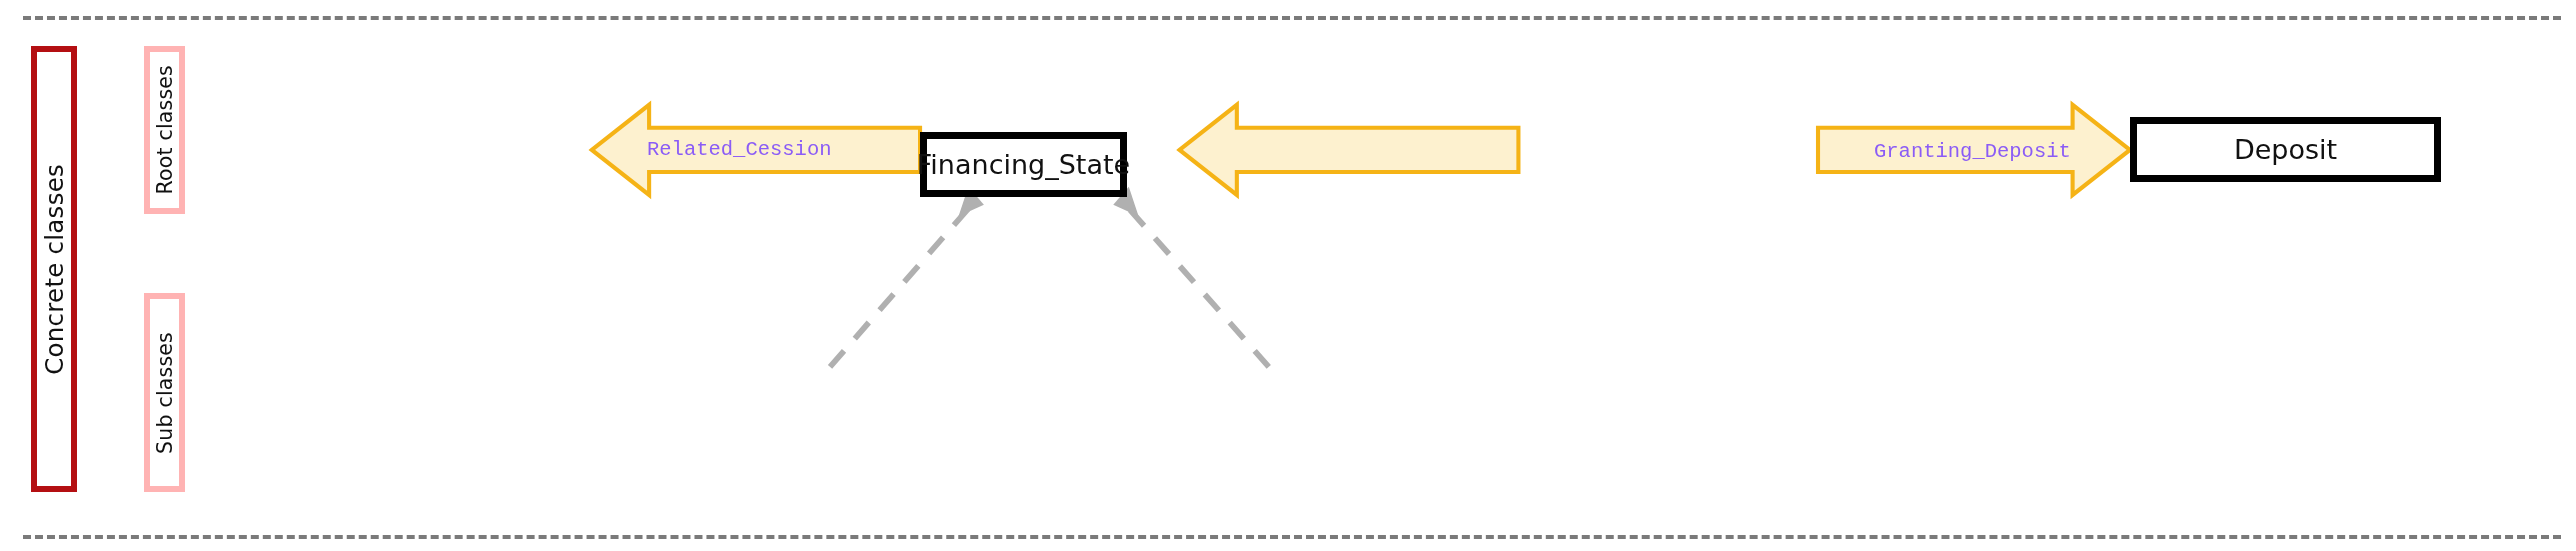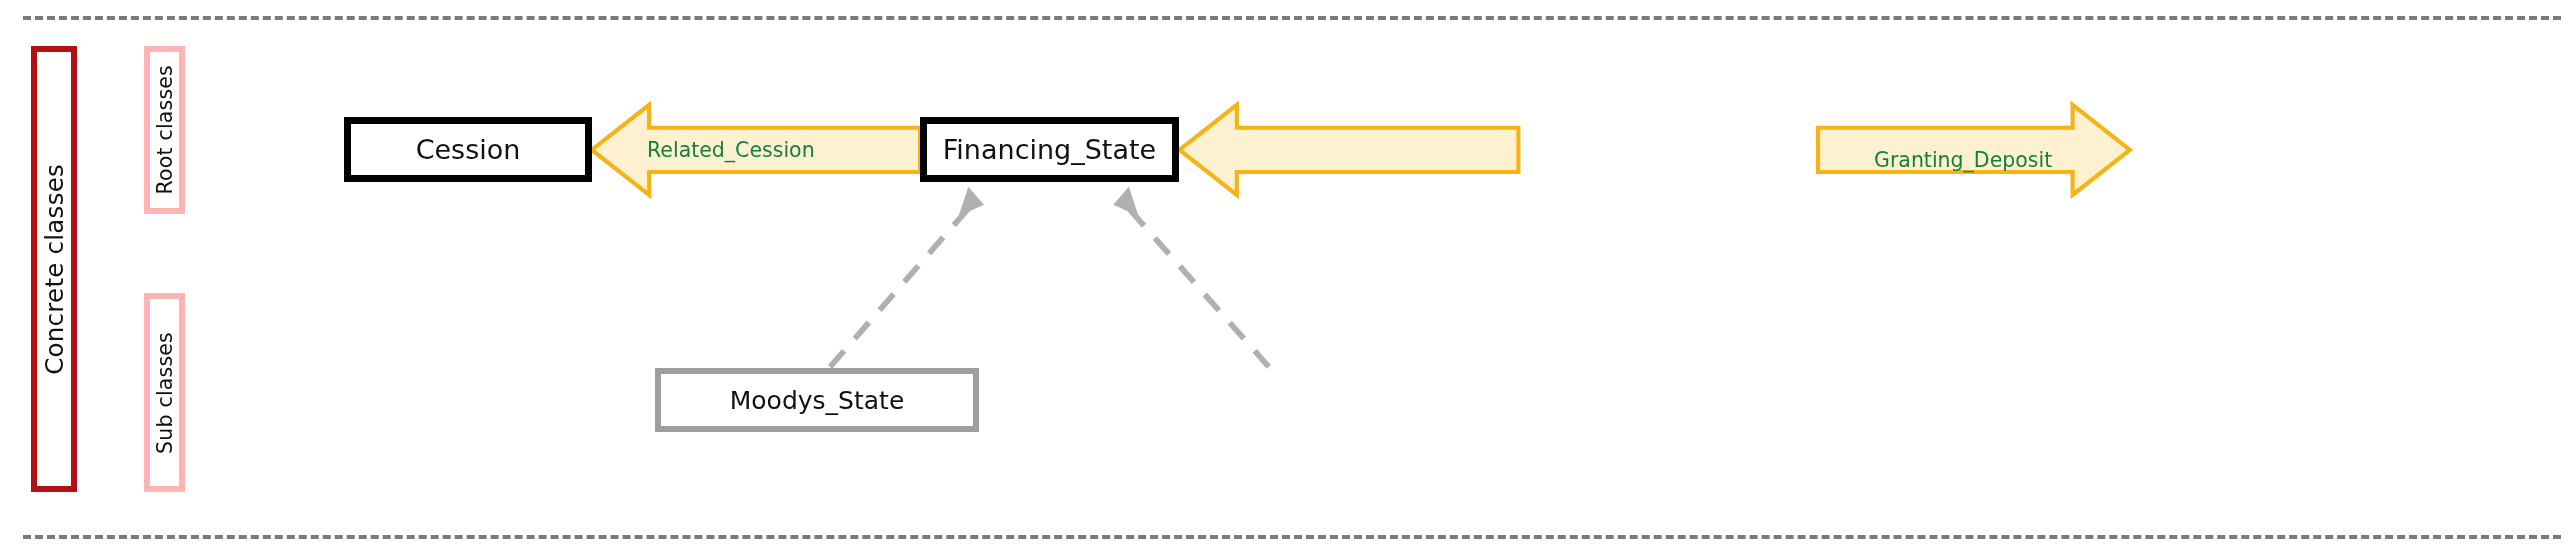--- a/index.html
+++ b/index.html
@@ -98,45 +98,46 @@
     height: 65px;
     font-size: 27px;
   }
   .class-box.sub {
     border: 6.5px solid #9e9e9e;
     height: 64px;
     font-size: 25px;
   }
 
   #box-cession          { left: 344px;  top: 117px; width: 248px; }
-  #box-financing-state  { left: 920px; top: 117px; width: 259px; }
+  #box-financing-state  { left: 920px; top: 132px; width: 207px; }
   #box-amortisation     { left: 1518px; top: 117px; width: 300px; }
   #box-deposit          { left: 2130px; top: 117px; width: 311px; }
   #box-moodys-state     { left: 655px;  top: 368px; width: 324px; }
   #box-bce-state        { left: 1125px; top: 368px; width: 321px; }
 
   
   #arrow-layer {
     position: absolute;
     left: 0; top: 0;
     width: 2576px;
     height: 552px;
     z-index: 2;
   }
   .rel-label {
     position: absolute;
     z-index: 4;
-    color: #15803d;
+    color: #8b5cf6;
     font-size: 20.5px;
     white-space: nowrap;
     pointer-events: none;
+    font-family: Liberation Mono, monospace;
   }
   #label-related-cession           { left: 647px;  top: 138px; }
   #label-related-financing-state   { left: 1232px; top: 138px; }
-  #label-granting-deposit          { left: 1874px; top: 148px; }
+  #label-granting-deposit          { left: 1874px; top: 140px; }
 </style>
 </head>
 <body>
 
 <div id="canvas">
 
   <div class="hline-dashed" style="top:16.4px;"></div>
   <div class="hline-dashdot" style="top:278px;"></div>
   <div class="hline-dashed" style="top:535px;"></div>
 
@@ -165,25 +166,22 @@
 
     <g>
       <line x1="1550" y1="448" x2="1375" y2="250" stroke="#b0b0b0" stroke-width="7" stroke-dasharray="26 20" stroke-linecap="butt"></line>
       <polygon points="1379,228 1391,264 1360,250" fill="#b0b0b0"></polygon>
     </g>
   </svg>
 
   <div class="rel-label" id="label-related-cession">Related_Cession</div>
   <div class="rel-label" id="label-granting-deposit">Granting_Deposit</div>
 
-  <div class="class-box root" id="box-cession">
-    <span>Cession</span>
-  </div>
   <div class="class-box root" id="box-financing-state">
     <span>Financing_State</span>
   </div>
+  <div class="class-box root" id="box-deposit">
+    <span>Deposit</span>
+  </div>
 
-  <div class="class-box sub" id="box-moodys-state">
-    <span>Moodys_State</span>
-  </div>
 
 </div>
 
 
 </body></html>

